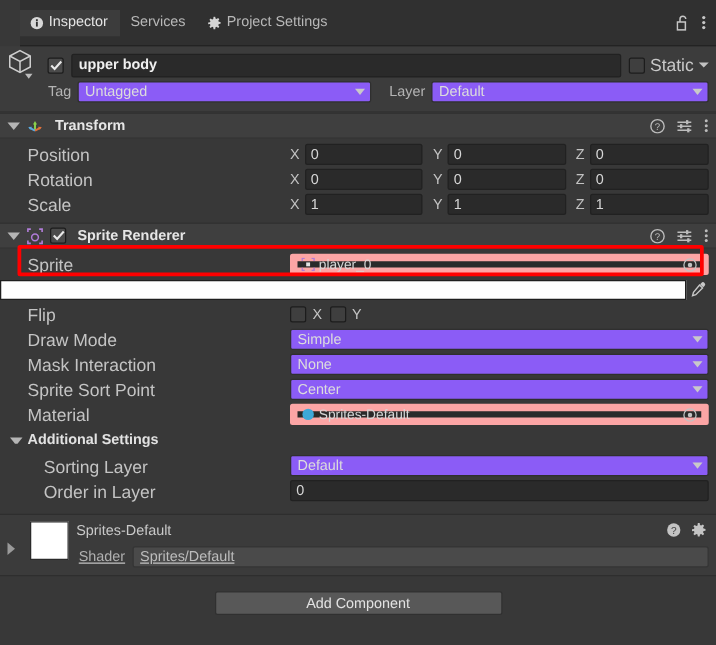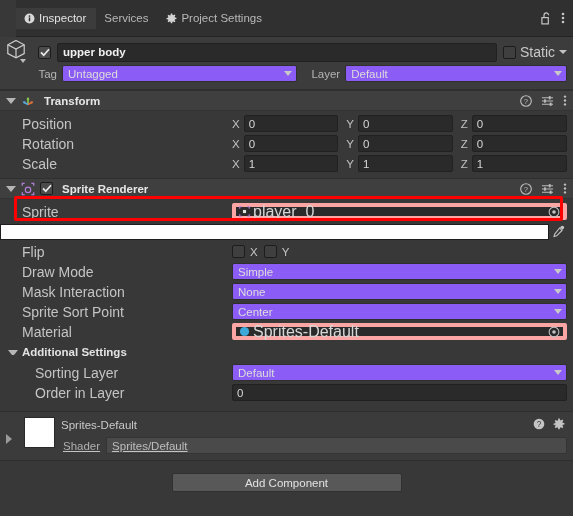--- a/index.html
+++ b/index.html
@@ -99,23 +99,23 @@
     background: #2a2a2a; border: 1px solid #212121; border-radius: 2px;
     height: 17px; display: flex; align-items: center; padding: 0 4px;
     color: #d6d6d6; font-size: 11.5px; flex: 1 1 auto; min-width: 0;
   }
   .axis { color: #c2c2c2; font-size: 11.5px; padding: 0 4px 0 0; flex: 0 0 auto; }
   .vec3 { display: flex; align-items: center; gap: 0; flex: 1 1 auto; }
   .vec3 > .seg { display: flex; align-items: center; flex: 1 1 33%; min-width: 0; }
   .vec3 > .seg + .seg { margin-left: 8px; }
 
   .obj-field {
-    background: #2a2a2a; border: 4px solid #fca5a5; border-radius: 2px;
+    background: #2a2a2a; border: 6px solid #fca5a5; border-radius: 2px;
     height: 17px; display: flex; align-items: center; gap: 3px;
-    padding: 0 2px 0 3px; color: #d6d6d6; font-size: 16px; flex: 1 1 auto;
+    padding: 0 2px 0 3px; color: #d6d6d6; font-size: 11px; flex: 1 1 auto;
   }
   .obj-field .picker { margin-left: auto; flex: 0 0 14px; display: flex; align-items: center; justify-content: center; }
 
   .color-field {
     height: 16px; background: #ffffff; border: 1px solid #1f1f1f;
     flex: 1 1 auto;
   }
   .eyedrop { flex: 0 0 18px; display: flex; align-items: center; justify-content: center; }
 
   .flip-group { display: flex; align-items: center; gap: 5px; }

